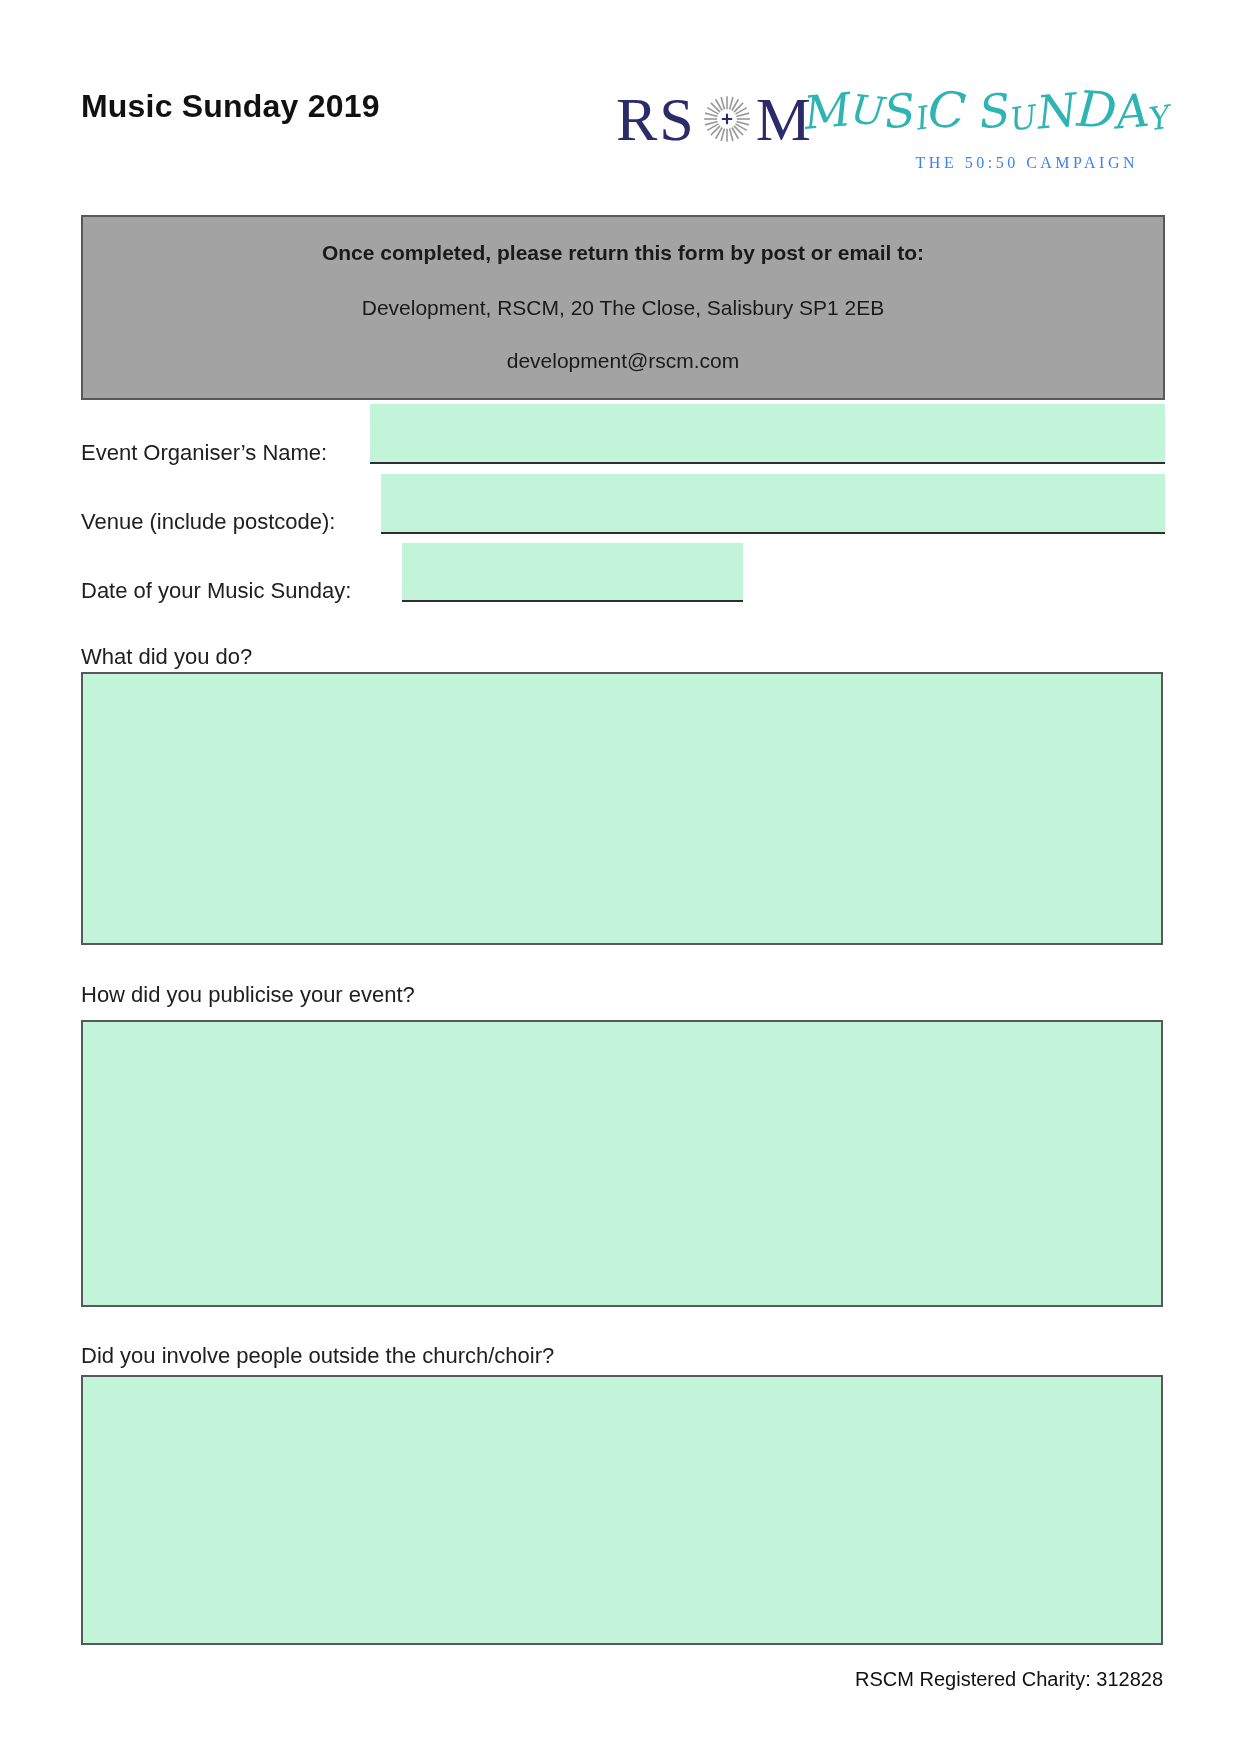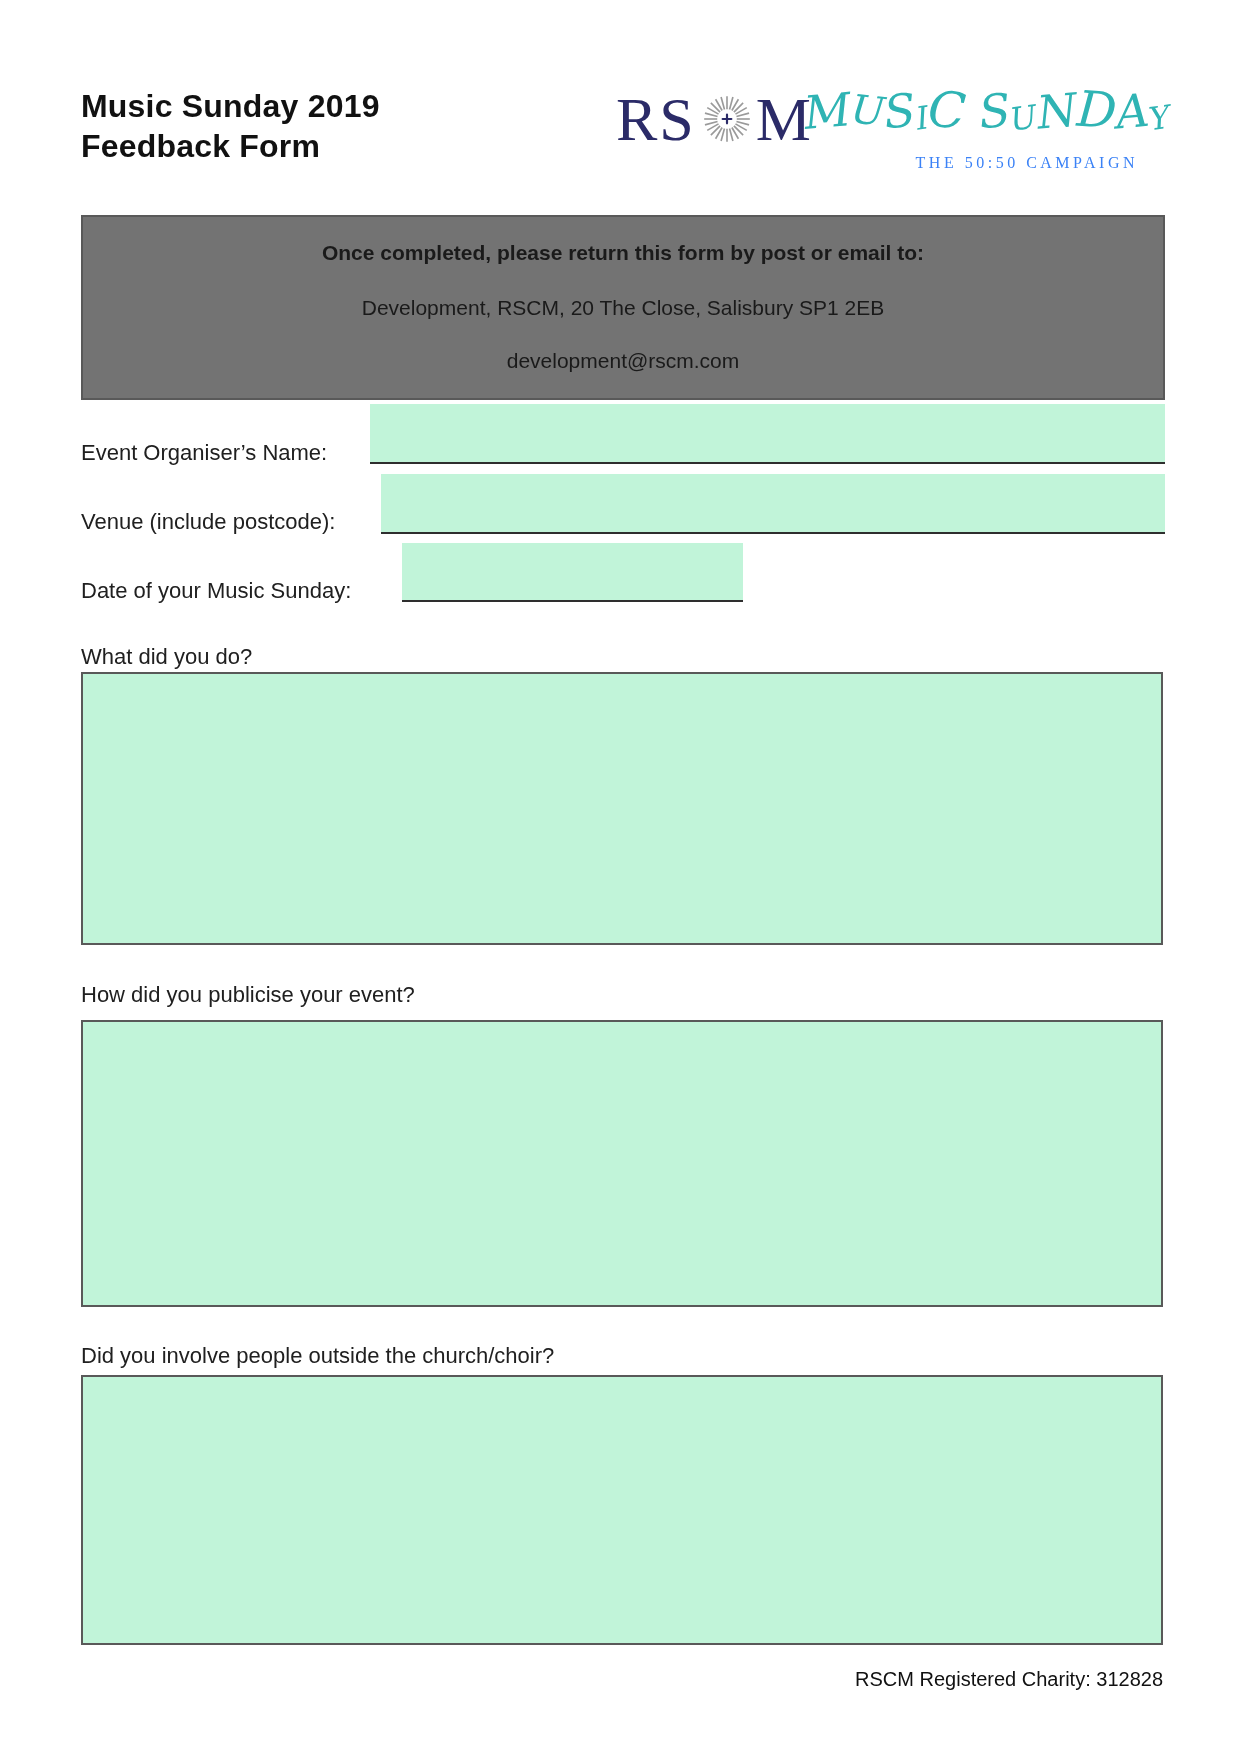--- a/index.html
+++ b/index.html
@@ -40,21 +40,21 @@
   .wordmark span:nth-child(5n)   { font-size: 1.12em; transform: rotate(4deg); }
   .tagline {
     position: absolute; right: 30px; bottom: 0;
     font-family: "Liberation Serif", serif;
     font-size: 16px; color: #3b82f6; letter-spacing: 3.5px; white-space: nowrap;
   }
 
   
   .return-box {
     left: 81px; top: 215px; width: 1084px; height: 185px;
-    border: 2px solid #595959; background: #737373;
+    border: 2px solid #595959; background: #a3a3a3;
   }
   .return-box .line { position: absolute; left: 0; width: 100%; text-align: center; font-size: 21px; }
   .return-line1 { top: 24px; font-weight: bold; font-size: 22px; }
   .return-line2 { top: 79px; }
   .return-line3 { top: 132px; }
   .email-link { color: #1a1a1a; text-underline-offset: 4px; }
 
   
   .field-label { font-size: 22px; color: #202020; line-height: 26px; white-space: nowrap; }
   .field-fill {
@@ -74,21 +74,20 @@
   .footer {
     right: 77px; top: 1668px;
     font-size: 20px; color: #111111;
   }
 </style>
 </head>
 <body>
 
 <div class="abs doc-title">
   <div>Music Sunday 2019</div>
-  <div>Feedback Form</div>
 </div>
 
 <div class="abs logo-wrap">
   <div class="rscm">
     <span>RS</span>
     <svg class="burst" width="50" height="50" viewBox="-23 -23 46 46">
       <g stroke="#9a9a9a" stroke-width="1.5">
         <line x1="0" y1="-21" x2="0" y2="-9" transform="rotate(0)"></line>
         <line x1="0" y1="-21" x2="0" y2="-9" transform="rotate(15)"></line>
         <line x1="0" y1="-21" x2="0" y2="-9" transform="rotate(30)"></line>

